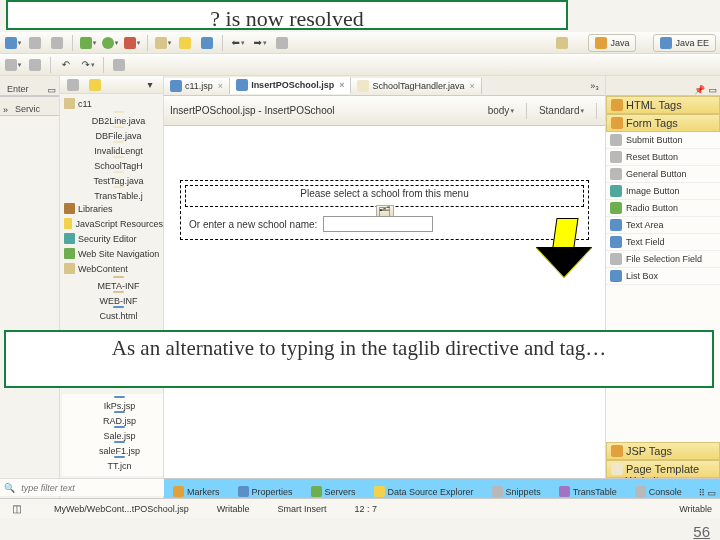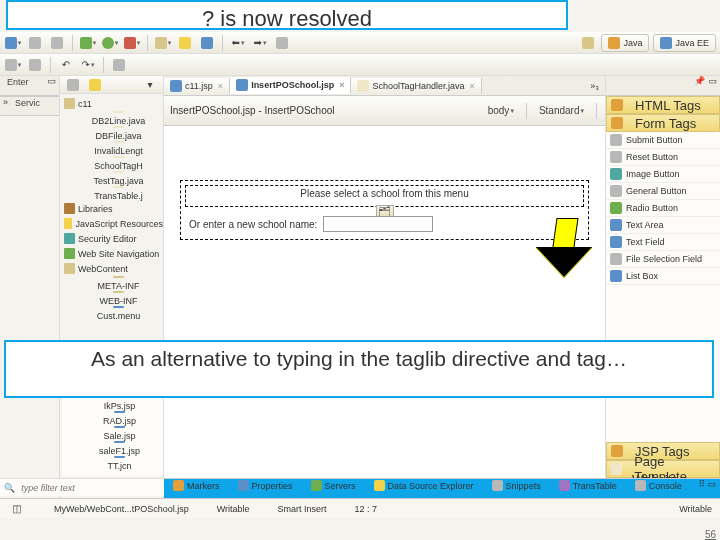--- a/index.html
+++ b/index.html
@@ -1,33 +1,33 @@
 <!DOCTYPE html>
 <html><head>
 <meta charset="utf-8">
 <style>
   * { box-sizing: border-box; margin: 0; padding: 0; font-family: Tahoma, Arial, sans-serif; }
   body { width: 720px; height: 540px; background: #f4f3ee; font-size: 10px; color: #333; position: relative; overflow: hidden; }
   .toolbar-row { display: flex; align-items: center; height: 22px; padding: 0 4px; gap: 4px; border-bottom: 1px solid #ddd; background: linear-gradient(#fdfdfb,#ece9dd); }
   .tb-btn { display: inline-flex; align-items: center; justify-content: center; min-width: 18px; height: 18px; font-size: 10px; color: #444; }
   .tb-btn .dd { font-size: 7px; margin-left: 1px; color: #666; }
   .tb-sep { width: 1px; height: 16px; background: #ccc; margin: 0 2px; }
-  .persp-area { margin-left: auto; display: flex; align-items: flex-start; gap: 4px; }
+  .persp-area { margin-left: auto; display: flex; align-items: flex-start; gap: 17px; }
   .persp { display: inline-flex; align-items: center; gap: 3px; padding: 2px 6px; border: 1px solid #c9c6b8; border-radius: 3px; background: linear-gradient(#fff,#efede2); font-size: 9px; }
   .ico { display: inline-block; width: 12px; height: 12px; border-radius: 2px; }
 
   
-  .callout { position: absolute; border: 2px solid #0ea5e9; background: #fff; font-family: Liberation Sans, sans-serif; font-size: 22px; text-align: center; padding: 4px 8px; line-height: 1.2; z-index: 50; }
+  .callout { position: absolute; border: 2px solid #15803d; background: #fff; font-family: Liberation Serif, serif; font-size: 22px; text-align: center; padding: 4px 8px; line-height: 1.2; z-index: 50; }
   #callout1 { left: 6px; top: 0; width: 562px; height: 30px; }
-  #callout2 { left: 4px; top: 340px; width: 710px; height: 58px; font-size: 21px; }
+  #callout2 { left: 4px; top: 330px; width: 710px; height: 58px; font-size: 21px; }
 
   
   .main { display: flex; height: 438px; }
   .left-col { width: 60px; border-right: 1px solid #ddd; display: flex; flex-direction: column; }
-  .tabstrip { display: flex; align-items: flex-start; height: 20px; background: #f0eee4; border-bottom: 1px solid #ccc; padding: 0 3px; gap: 3px; font-size: 9px; overflow: hidden; }
+  .tabstrip { display: flex; align-items: flex-end; height: 20px; background: #f0eee4; border-bottom: 1px solid #ccc; padding: 0 3px; gap: 3px; font-size: 9px; overflow: hidden; }
   .tabstrip .tab { padding: 1px 4px; color: #444; }
   .tabstrip .closer { margin-left: auto; display: flex; gap: 3px; }
 
   .proj-tree { flex: 1; overflow: hidden; padding: 2px 0 0 2px; font-size: 9px; }
   .tree-row { display: flex; align-items: center; height: 15px; gap: 3px; padding-left: 2px; white-space: nowrap; }
   .tree-row .fi { width: 11px; height: 11px; display: inline-block; border-radius: 1px; }
   .tree-row.d1 { padding-left: 12px; flex-direction: column; }
 
   .mid-col { width: 104px; border-right: 1px solid #ddd; display: flex; flex-direction: column; }
   .mid-col .proj-tree { font-size: 9px; }
@@ -49,34 +49,34 @@
   .btab { padding: 2px 8px; border-right: 1px solid #ccc; }
   .btab.active { background: #fff; }
 
   
   .arrow-wrap { position: absolute; left: 366px; top: 92px; width: 60px; height: 70px; z-index: 40; }
   .arrow-shaft { position: absolute; left: 24px; top: 0; width: 22px; height: 36px; background: #ffff00; border: 1px solid #000; transform: skewX(-8deg); }
   .arrow-head { position: absolute; left: 6px; top: 30px; width: 0; height: 0; border-left: 28px solid transparent; border-right: 28px solid transparent; border-top: 30px solid #ffff00; filter: drop-shadow(0 0 0 #000); }
   .arrow-head::after { content: ""; position: absolute; left: -28px; top: -31px; width: 0; height: 0; border-left: 28px solid transparent; border-right: 28px solid transparent; border-top: 30px solid #000; z-index: -1; }
 
   .right-col { width: 114px; display: flex; flex-direction: column; background: #fdfcf8; }
-  .palette-hdr { display: flex; align-items: center; height: 18px; padding: 0 4px; font-size: 13px; background: linear-gradient(#f7e9a8,#f1d978); border: 1px solid #d8c477; gap: 12px; }
+  .palette-hdr { display: flex; align-items: center; height: 18px; padding: 0 4px; font-size: 11px; background: linear-gradient(#f7e9a8,#f1d978); border: 1px solid #d8c477; gap: 3px; }
   .palette-item { display: flex; align-items: center; height: 17px; padding: 0 4px; gap: 4px; font-size: 9px; border-bottom: 1px solid #eee; }
   .palette-item .pi { width: 12px; height: 12px; display: inline-block; border-radius: 2px; }
 
-  .bottom-views { height: 20px; display: flex; align-items: flex-start; background: #0ea5e9; border-top: 1px solid #ccc; padding: 0 4px; gap: 8px; font-size: 9px; }
+  .bottom-views { height: 20px; display: flex; align-items: flex-end; background: #7dd3fc; border-top: 1px solid #ccc; padding: 0 4px; gap: 8px; font-size: 9px; }
   .bview { display: inline-flex; align-items: center; gap: 3px; padding: 1px 5px; }
   .bview .vi { width: 11px; height: 11px; display: inline-block; border-radius: 2px; }
 
   .statusbar { height: 20px; display: flex; align-items: center; border-top: 1px solid #ccc; background: #f7f6f0; font-size: 9px; padding: 0 8px; gap: 28px; }
   .statusbar .sitem { white-space: nowrap; }
   .filterbar { height: 18px; display: flex; align-items: center; border-top: 1px solid #ddd; padding: 0 4px; gap: 6px; font-size: 9px; background: #fdfcf8; }
   .filter-input { border: none; background: transparent; font-size: 9px; color: #888; font-style: italic; width: 120px; }
 
-  .footer { position: absolute; bottom: 0; right: 4px; font-size: 10px; color: #666; text-decoration: underline; }
+  .footer { position: absolute; bottom: 0; right: 10px; font-size: 15px; color: #666; text-decoration: underline; }
 
   
   .c-blue { background: #5b8fc7; } .c-green { background: #6fae4f; } .c-orange { background: #e1a03b; }
   .c-tan { background: #d7c58a; } .c-purple { background: #a174c2; } .c-yellow { background: #f3d24b; }
   .c-grey { background: #b8b8b8; } .c-brown { background: #b07a3a; } .c-red { background: #cc5b4a; }
   .c-teal { background: #4fa7a0; } .c-beige { background: #efe7c8; }
 </style>
 </head>
 <body>
 
@@ -233,21 +233,21 @@
         <div class="tree-row d1">
           <span class="fi c-tan"></span>
           <span>META-INF</span>
         </div>
         <div class="tree-row d1">
           <span class="fi c-tan"></span>
           <span>WEB-INF</span>
         </div>
         <div class="tree-row d1">
           <span class="fi c-blue"></span>
-          <span>Cust.menu</span>
+          <span>Cust.html</span>
         </div>
       </div>
   </div>
 
   <div class="center">
     <div class="editor-tabs" id="etabs">
         <div class="etab">
           <span class="ico c-blue"></span>
           <span>c11.jsp</span>
           <span class="x">×</span>
@@ -320,26 +320,26 @@
     <div id="palette-items">
         <div class="palette-item">
           <span class="pi c-grey"></span>
           <span>Submit Button</span>
         </div>
         <div class="palette-item">
           <span class="pi c-grey"></span>
           <span>Reset Button</span>
         </div>
         <div class="palette-item">
+          <span class="pi c-grey"></span>
+          <span>General Button</span>
+        </div>
+        <div class="palette-item">
           <span class="pi c-teal"></span>
           <span>Image Button</span>
-        </div>
-        <div class="palette-item">
-          <span class="pi c-grey"></span>
-          <span>General Button</span>
         </div>
         <div class="palette-item">
           <span class="pi c-green"></span>
           <span>Radio Button</span>
         </div>
         <div class="palette-item">
           <span class="pi c-blue"></span>
           <span>Text Area</span>
         </div>
         <div class="palette-item">

